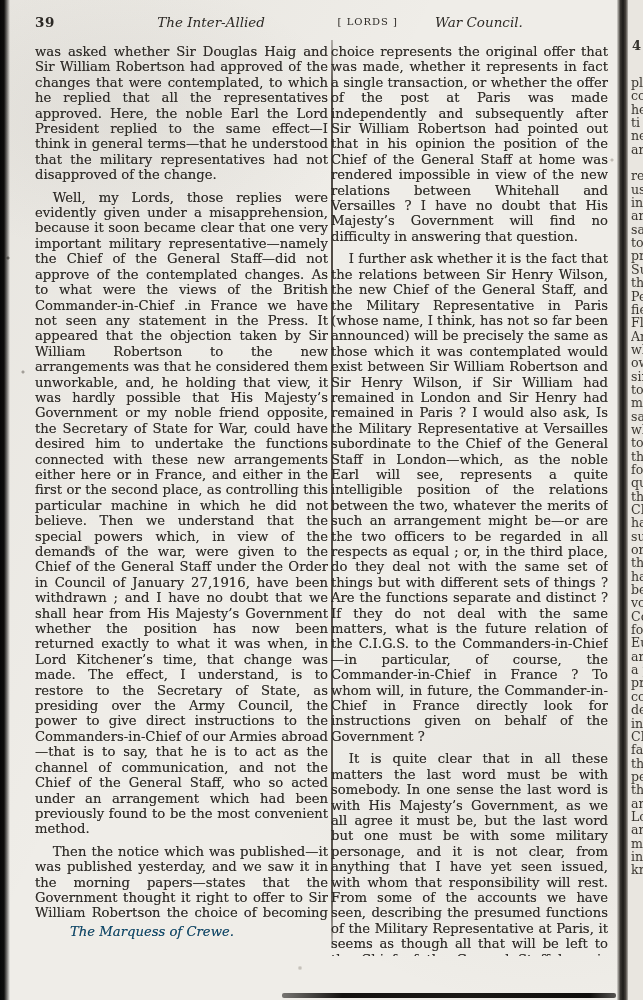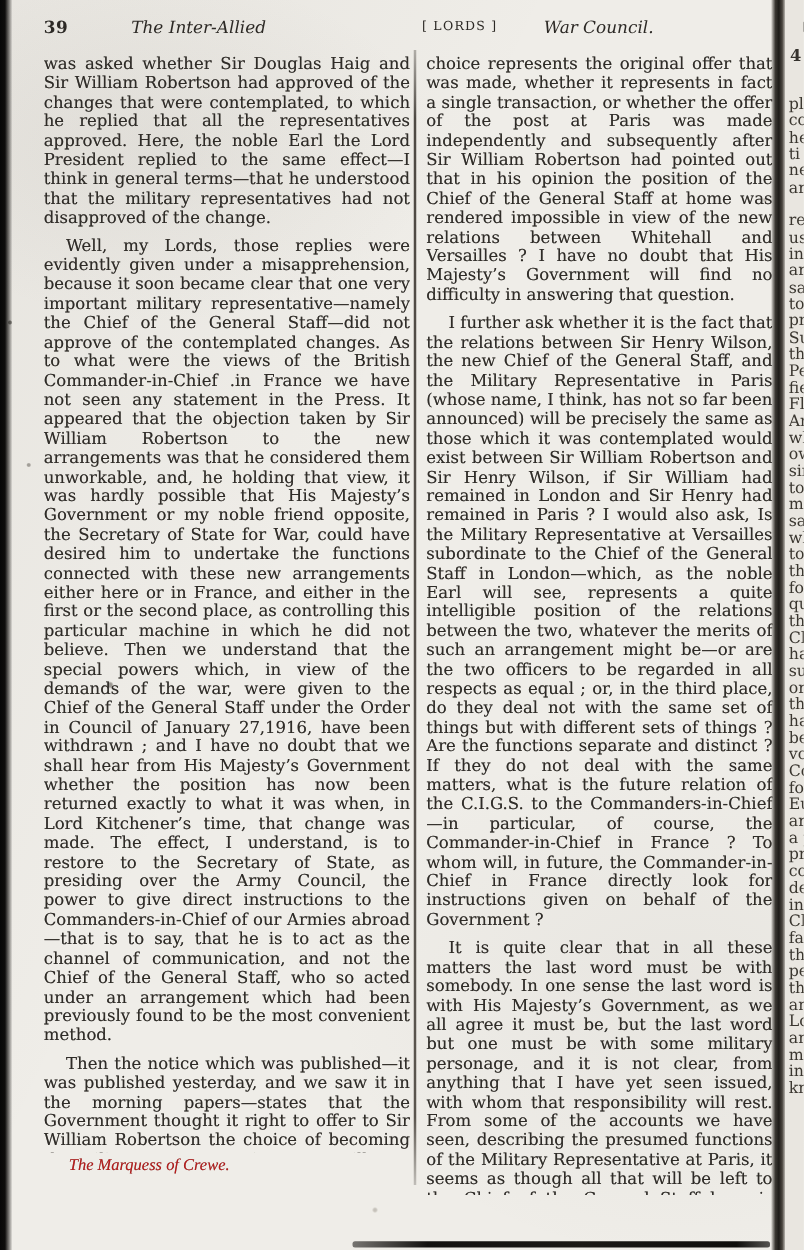--- a/index.html
+++ b/index.html
@@ -46,40 +46,40 @@
   }
   .fragment-line{
     height:13.35px;line-height:13.35px;font-size:12.6px;white-space:nowrap;
     color:#3a362f;
   }
   .header{position:absolute;left:10px;top:0;width:607px;height:40px;color:#2c2925;}
   .pgnum{position:absolute;top:14px;font-size:13.5px;font-weight:bold;letter-spacing:.5px;}
   .pgnum-left{left:25px;}
   .pgnum-right{left:588px;margin-left:33px;}
   .running-title{position:absolute;top:14px;font-style:italic;font-size:13.5px;white-space:nowrap;}
-  .rt-left{left:95px;width:160px;text-align:left;}
+  .rt-left{left:95px;width:160px;text-align:right;}
   .rt-right{left:425px;width:140px;text-align:left;}
   .chamber{position:absolute;top:16px;left:278px;width:110px;text-align:right;font-size:10px;letter-spacing:1px;white-space:nowrap;}
   .column{
     position:absolute;top:44px;overflow:hidden;
     font-size:13.2px;line-height:15.4px;text-align:justify;
     color:#2f2c28;text-shadow:0 0 .35px rgba(47,44,40,.55);
     hyphens:none;
   }
   .col-left{left:35px;width:293px;height:878px;}
-  .col-right{left:341px;width:277px;height:912px;}
+  .col-right{left:331px;width:277px;height:912px;}
   .column p{margin:0 0 7px 0;}
   .column p.indent{text-indent:1.35em;}
   .col-divider{
     position:absolute;left:331px;top:40px;width:2px;height:908px;
     background:linear-gradient(to bottom, rgba(85,80,74,.4), #4e4943 6%, #56504a 60%, #5a554e 94%, rgba(85,80,74,.3));
   }
   .attribution{
-    position:absolute;left:55px;top:924px;font-style:italic;font-size:13.2px;
-    color:#b91c1c;text-shadow:0 0 .35px rgba(47,44,40,.55);white-space:nowrap;font-family:Liberation Serif, serif;
+    position:absolute;left:70px;top:924px;font-style:italic;font-size:13.2px;
+    color:#0c4a6e;text-shadow:0 0 .35px rgba(47,44,40,.55);white-space:nowrap;
   }
 </style>
 </head>
 <body>
 
 <div class="paper-noise"></div>
 
 <div class="header">
   <span class="pgnum pgnum-left">39</span>
   <span class="running-title rt-left">The Inter-Allied</span>

